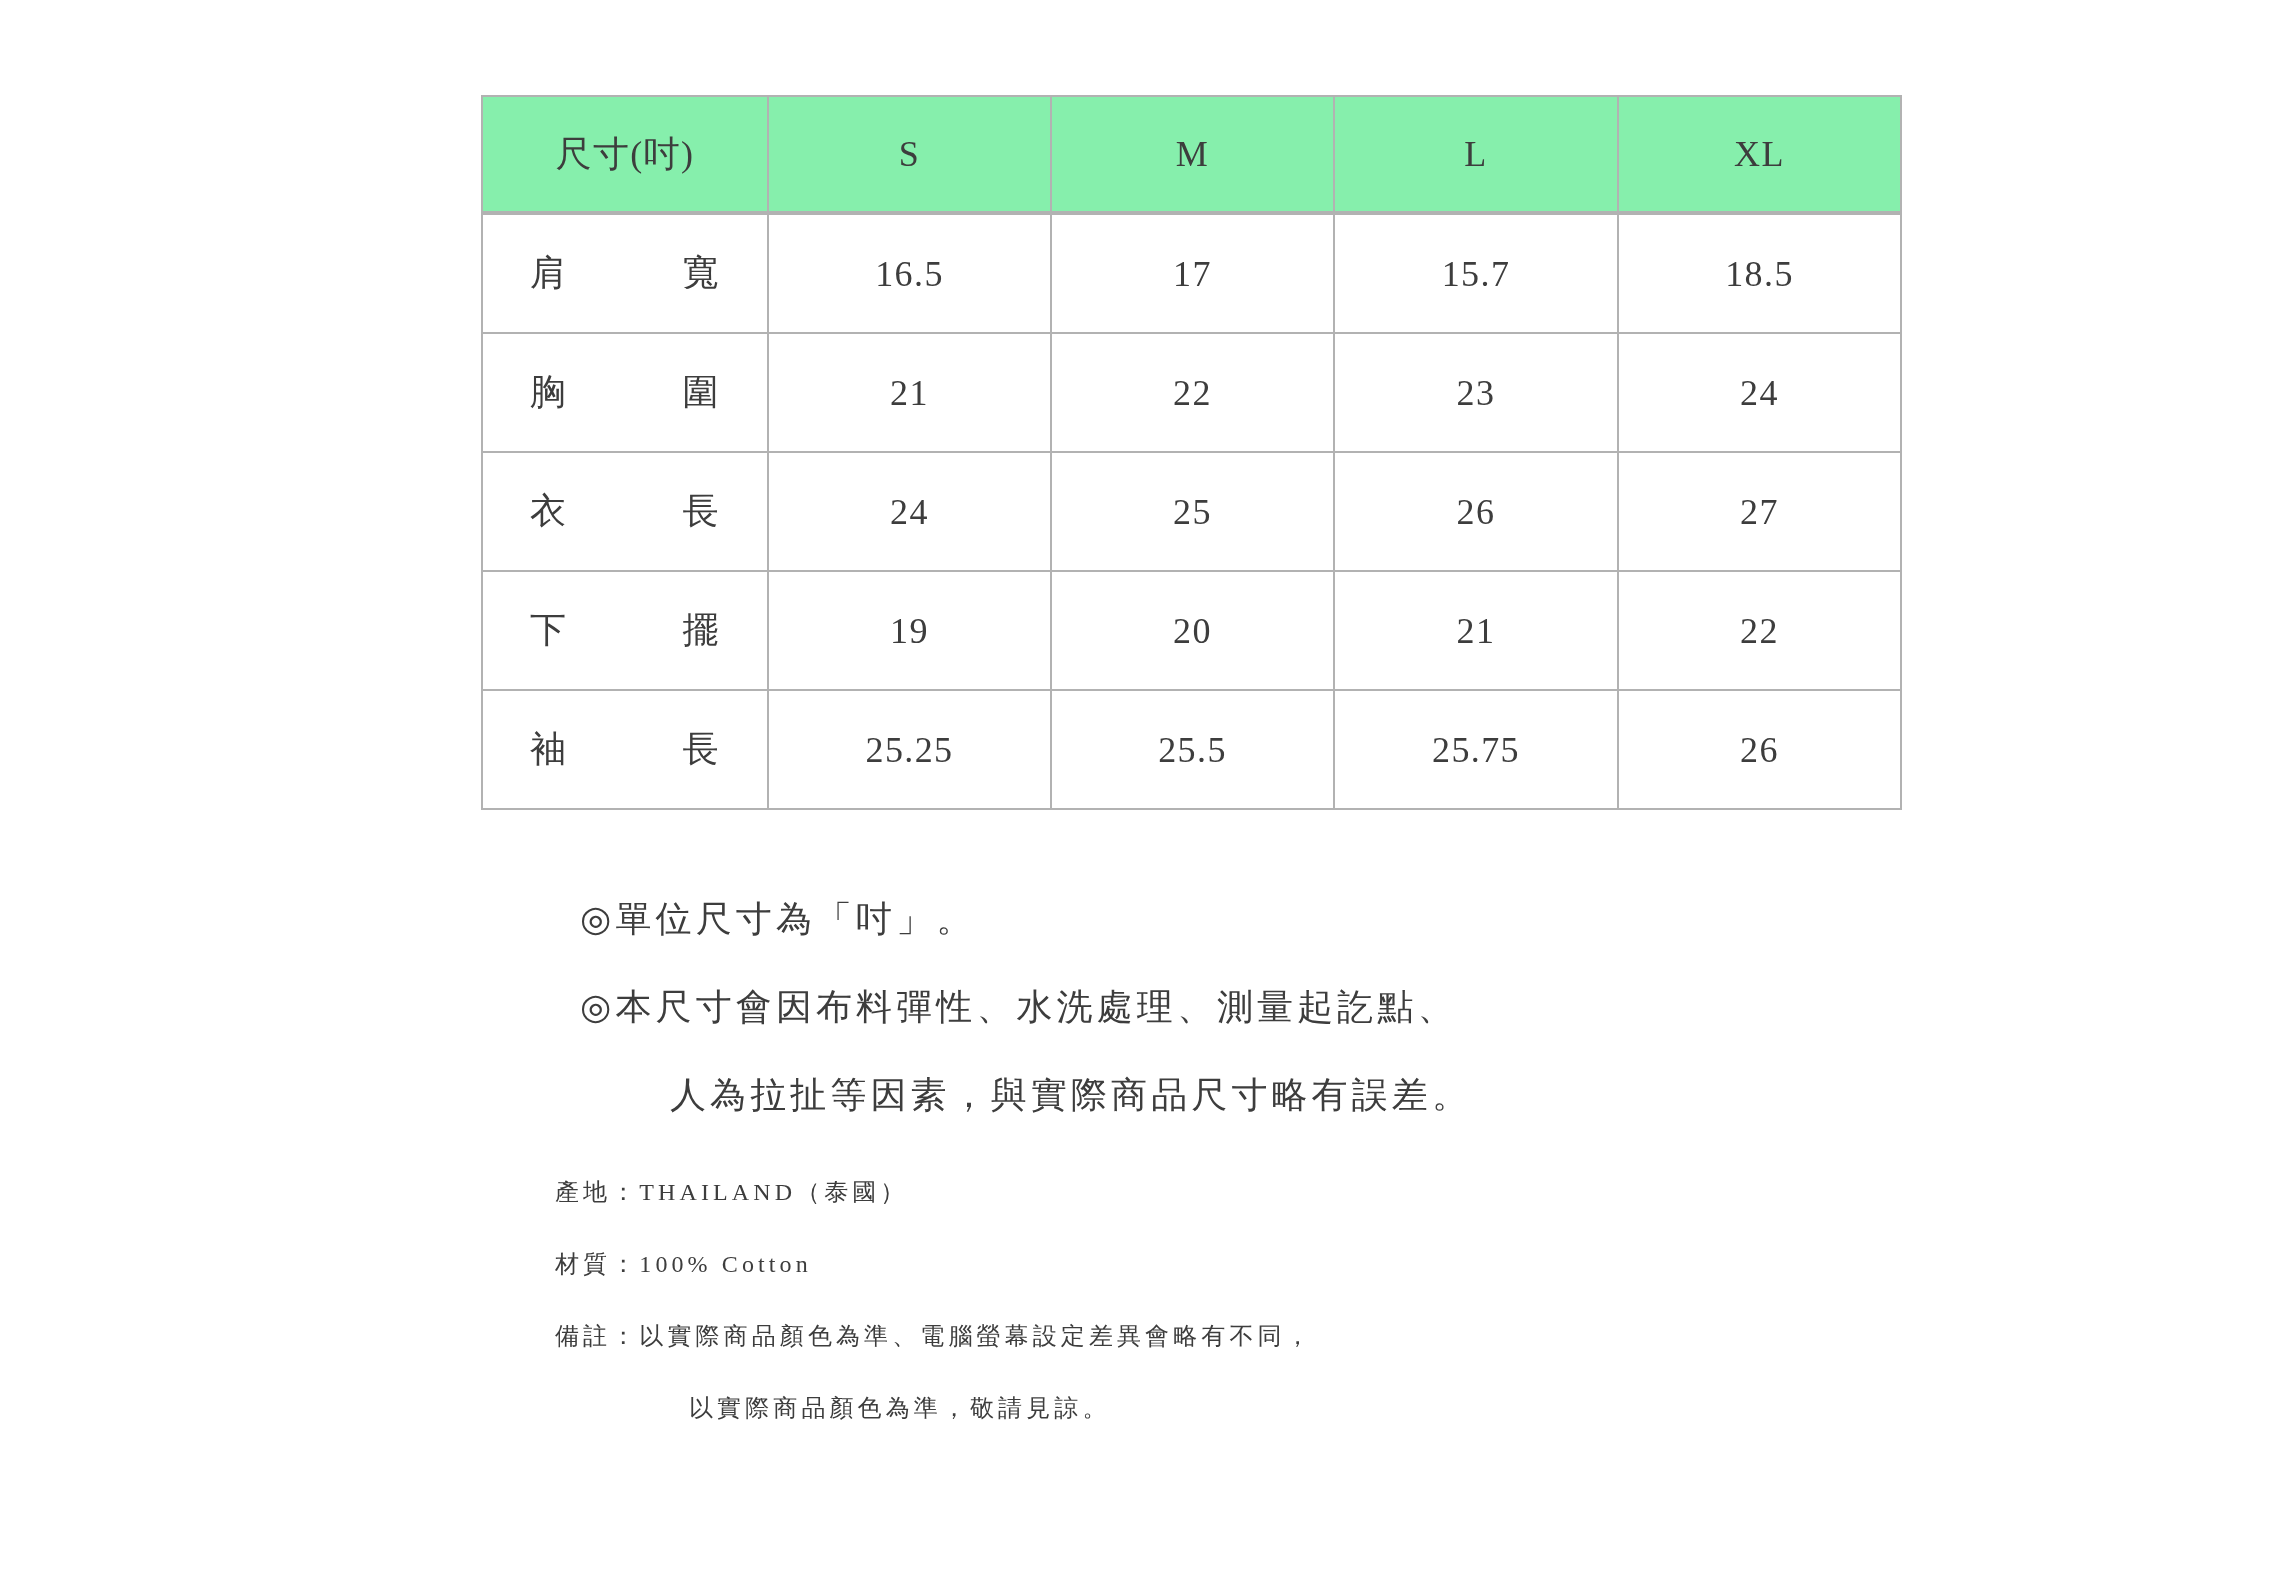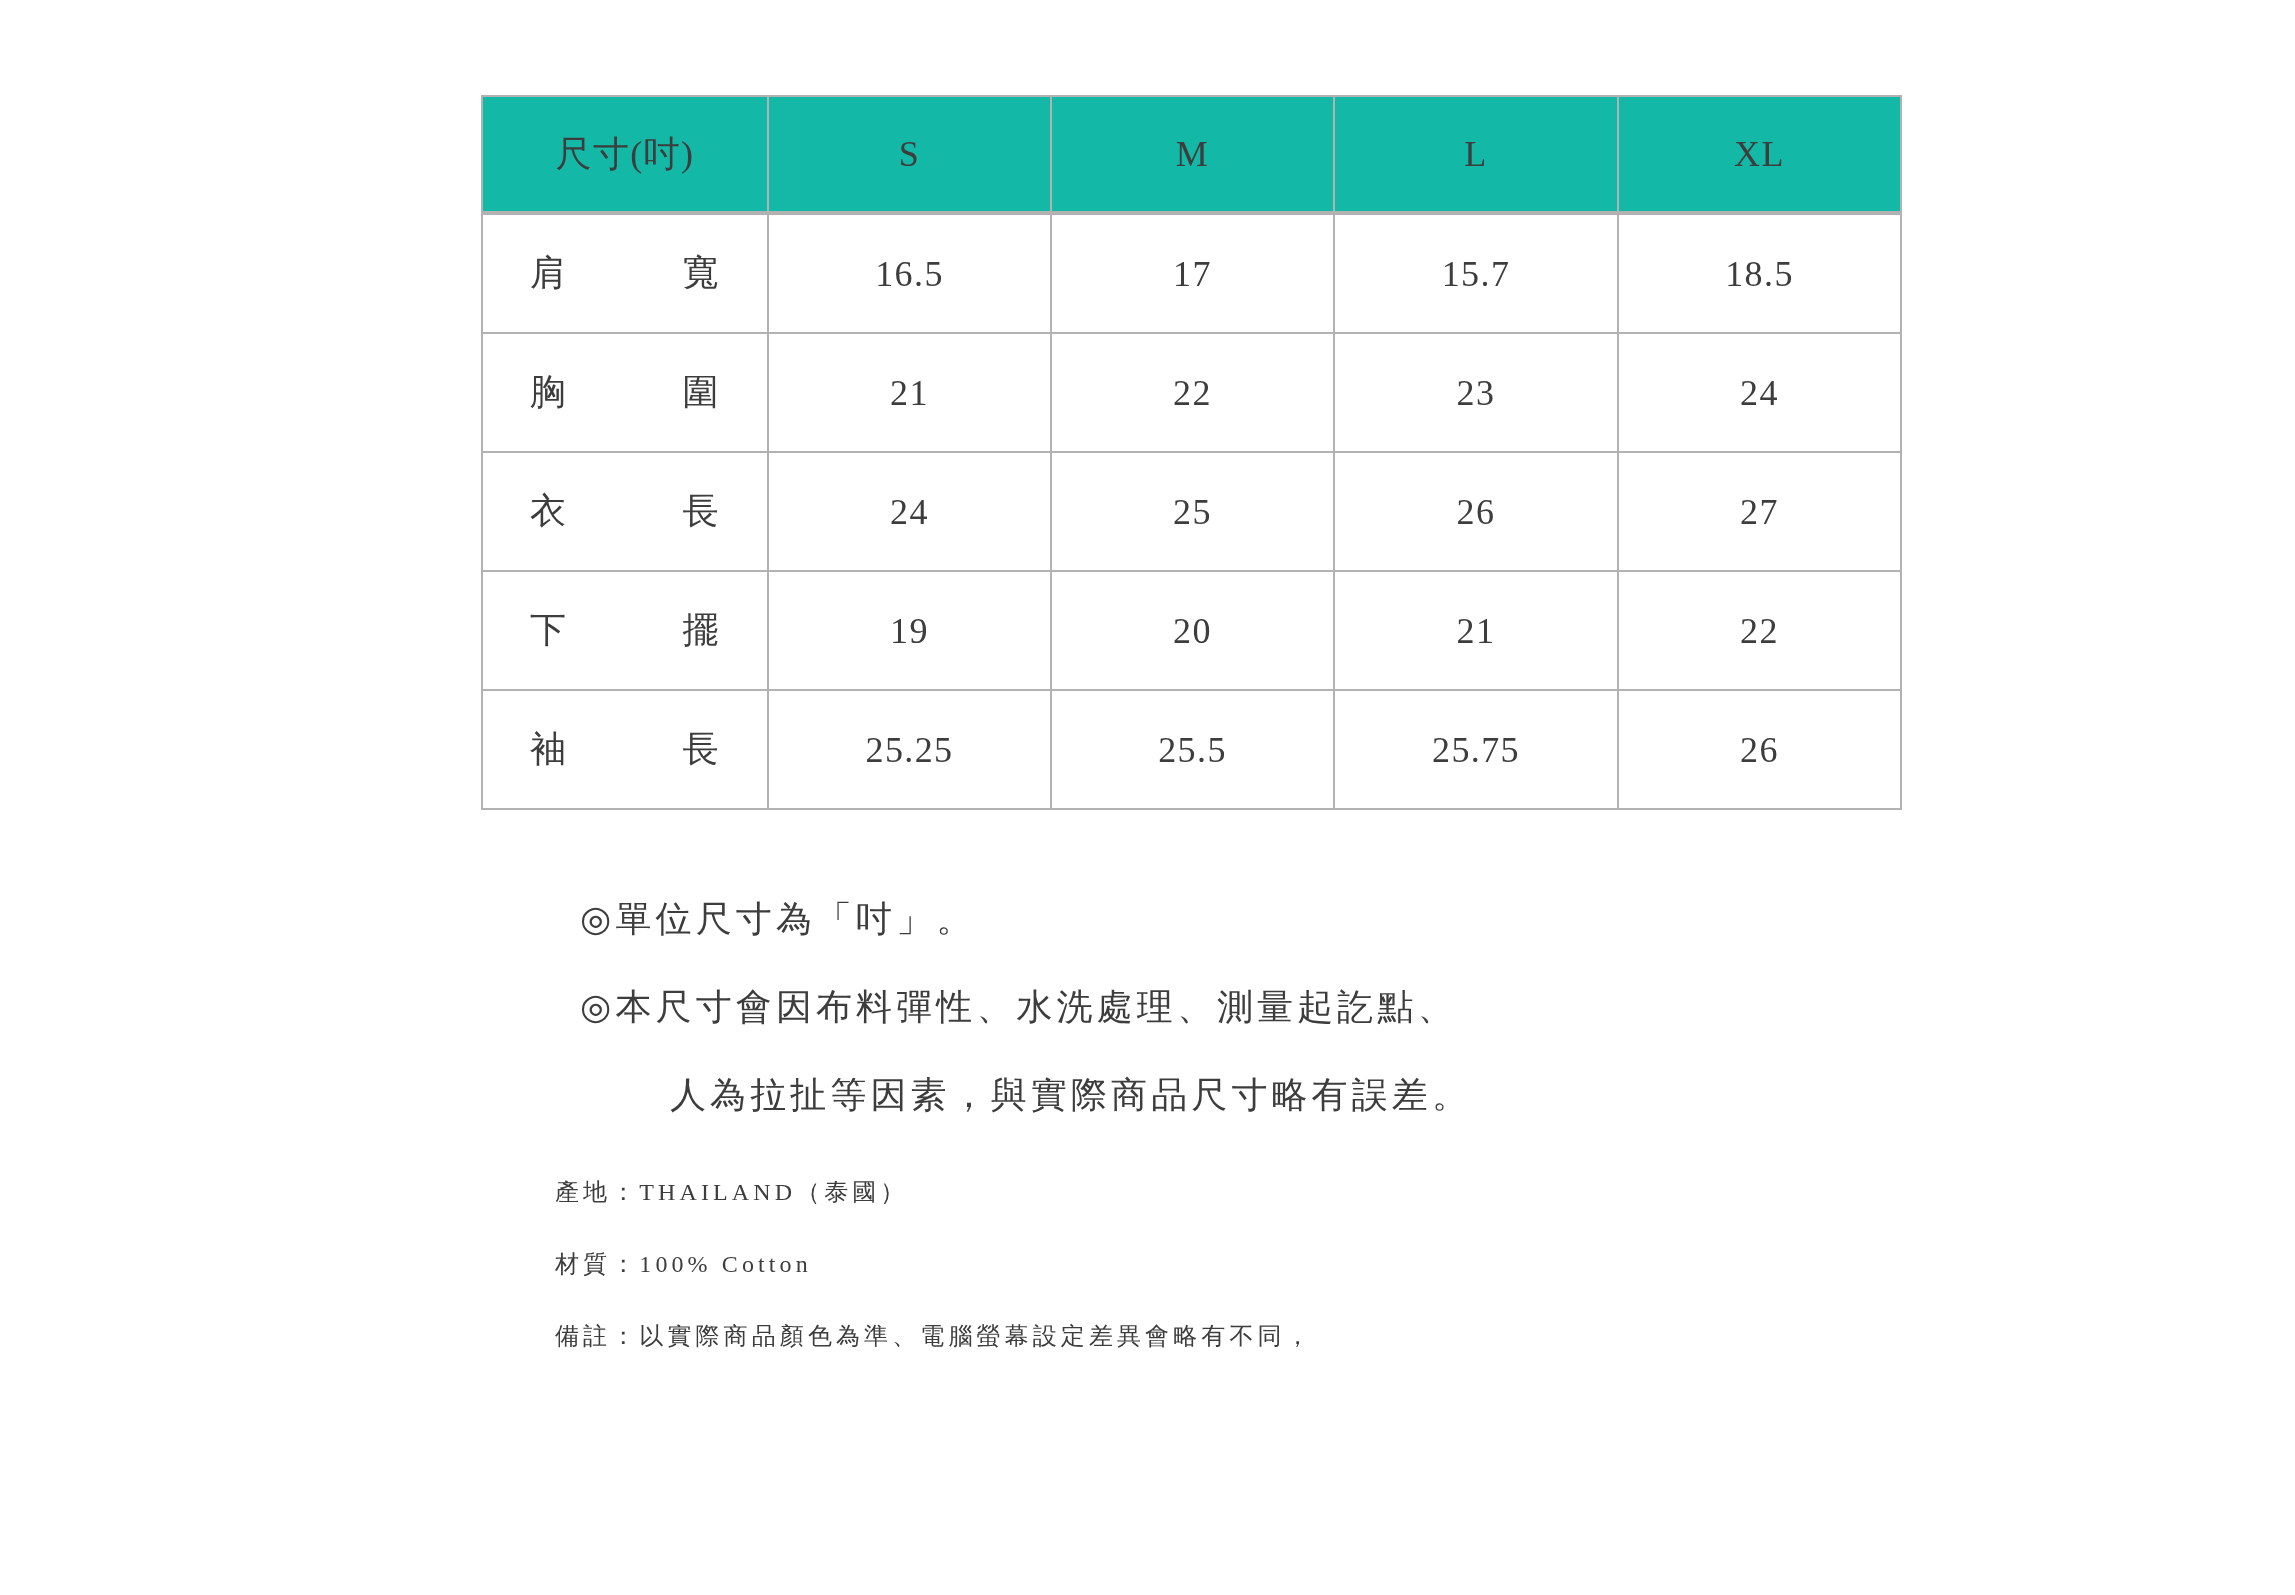--- a/index.html
+++ b/index.html
@@ -26,21 +26,21 @@
   .size-table th, .size-table td {
     border: 2.1px solid #b2b2b2;
     font-weight: normal;
     font-size: 36px;
     letter-spacing: 1.4px;
     text-align: center;
     vertical-align: middle;
     padding: 0;
   }
   .size-table thead th {
-    background: #14b8a6;
+    background: #86efac;
     height: 114px;
     border-bottom-width: 4.1px;
   }
   .size-table tbody th, .size-table tbody td {
     height: 117px;
     background: #ffffff;
   }
   .row-label {
     display: flex;
     justify-content: space-between;
@@ -156,14 +156,15 @@
 <div class="notes">
   <p>◎單位尺寸為「吋」。</p>
   <p>◎本尺寸會因布料彈性、水洗處理、測量起訖點、</p>
   <p class="indent">人為拉扯等因素，與實際商品尺寸略有誤差。</p>
 </div>
 
 <div class="details">
   <p>產地：THAILAND（泰國）</p>
   <p>材質：100% Cotton</p>
   <p>備註：以實際商品顏色為準、電腦螢幕設定差異會略有不同，</p>
+  <p class="indent">以實際商品顏色為準，敬請見諒。</p>
 </div>
 
 
 </body></html>

